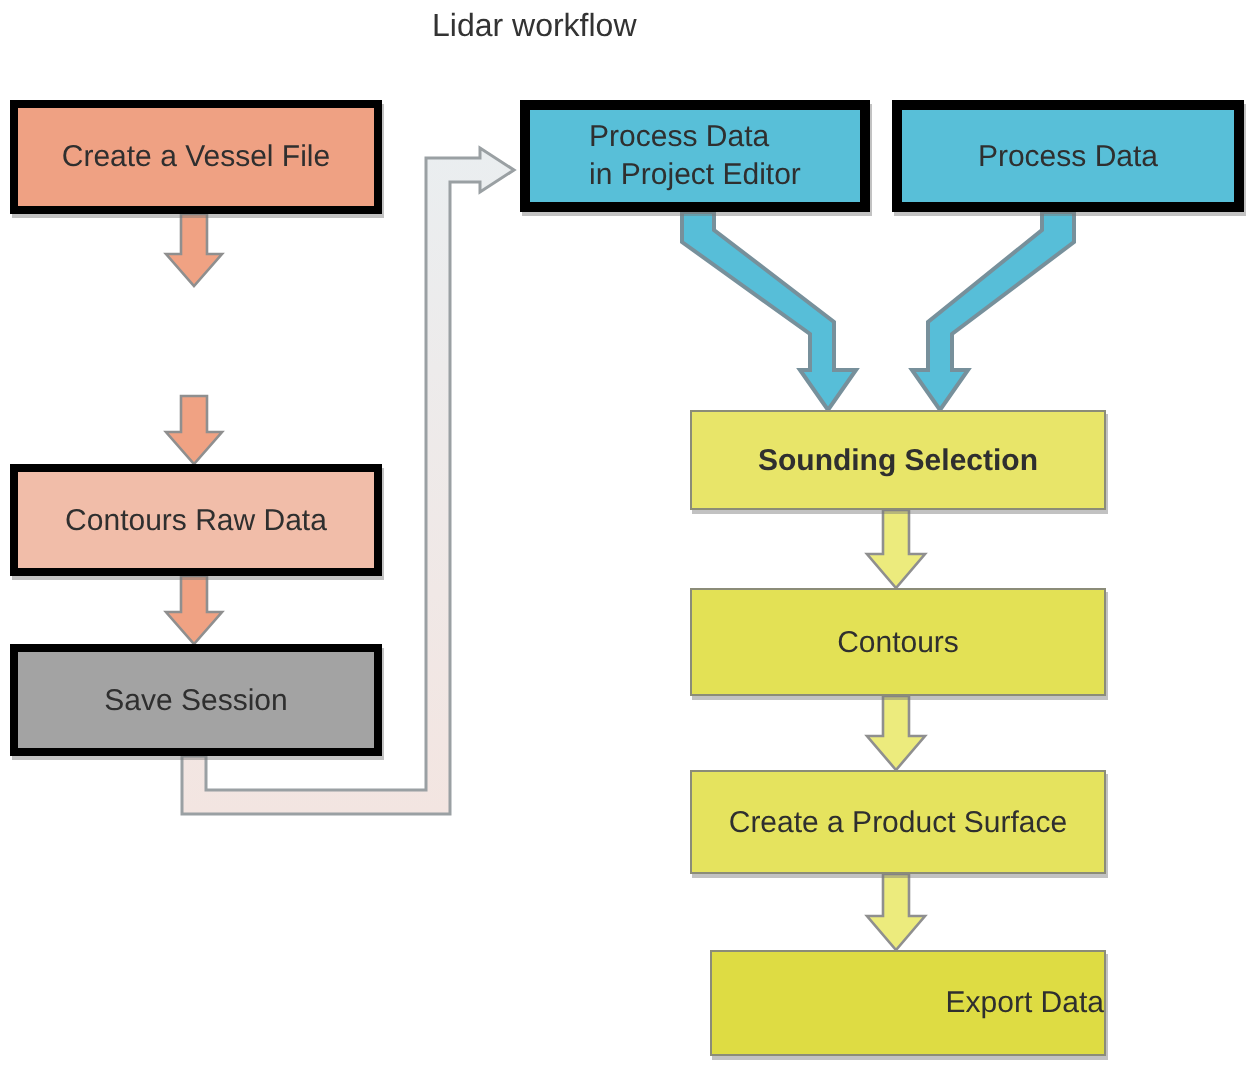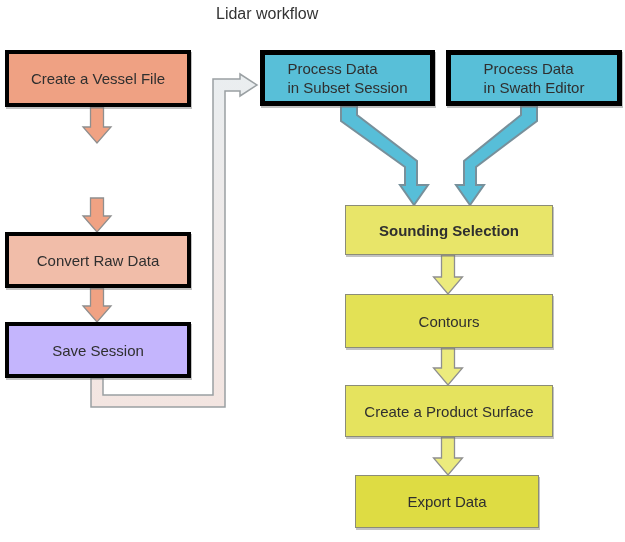--- a/index.html
+++ b/index.html
@@ -54,45 +54,44 @@
 
     <polygon points="441.5,255 454.5,255 454.5,277 462.5,277 448,294 433.5,277 441.5,277" stroke="#8f8f8f" stroke-width="1.3" fill="#eceb7d"></polygon>
     <polygon points="441.5,348 454.5,348 454.5,368 462.5,368 448,385 433.5,368 441.5,368" stroke="#8f8f8f" stroke-width="1.3" fill="#eceb7d"></polygon>
     <polygon points="441.5,437 454.5,437 454.5,458 462.5,458 448,475 433.5,458 441.5,458" stroke="#8f8f8f" stroke-width="1.3" fill="#eceb7d"></polygon>
   </svg>
 
   <div class="box salmon" style="left: 5px; top: 50px; width: 186px; height: 57px; background-color: rgb(239, 161, 131);">
     <span>Create a Vessel File</span>
   </div>
   <div class="box salmon" style="left: 5px; top: 232px; width: 186px; height: 56px; background-color: rgb(241, 189, 169);">
-    <span>Convert Raw Data</span>
+    <span>Contours Raw Data</span>
   </div>
-  <div class="box salmon" style="left: 5px; top: 322px; width: 186px; height: 56px; background-color: #c4b5fd;">
+  <div class="box salmon" style="left: 5px; top: 322px; width: 186px; height: 56px; background-color: #a3a3a3;">
     <span>Save Session</span>
   </div>
 
   <div class="box blue" style="left: 260px; top: 50px; width: 175px; height: 56px; background-color: rgb(88, 191, 216);">
     <div class="lines">
       <div>Process Data</div>
-      <div>in Subset Session</div>
+      <div>in Project Editor</div>
     </div>
   </div>
   <div class="box blue" style="left: 446px; top: 50px; width: 176px; height: 56px; background-color: rgb(88, 191, 216);">
     <div class="lines">
       <div>Process Data</div>
-      <div>in Swath Editor</div>
     </div>
   </div>
 
   <div class="box yellow" style="left: 345px; top: 205px; width: 208px; height: 50px; background-color: rgb(232, 229, 105); font-weight: bold;">
     <span>Sounding Selection</span>
   </div>
   <div class="box yellow" style="left: 345px; top: 294px; width: 208px; height: 54px; background-color: rgb(227, 225, 85);">
     <span>Contours</span>
   </div>
   <div class="box yellow" style="left: 345px; top: 385px; width: 208px; height: 52px; background-color: rgb(229, 227, 94);">
     <span>Create a Product Surface</span>
   </div>
-  <div class="box yellow" style="left: 355px; top: 475px; width: 184px; height: 53px; background-color: rgb(222, 220, 67);">
+  <div class="box yellow" style="left: 355px; top: 475px; width: 198px; height: 53px; background-color: rgb(222, 220, 67); justify-content: flex-end;">
     <span>Export Data</span>
   </div>
 
 </div>
 
 </body></html>

